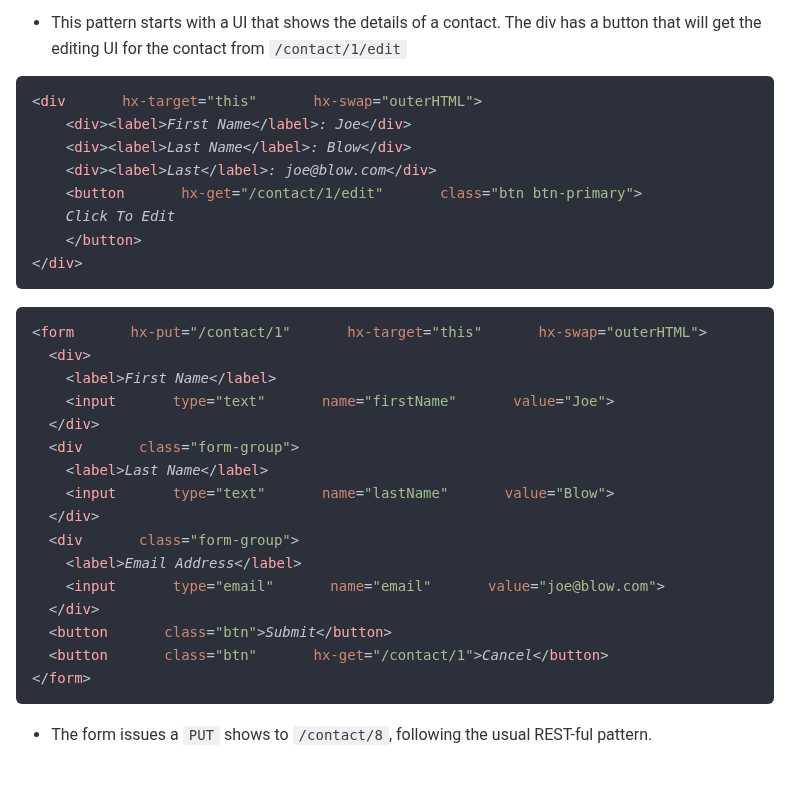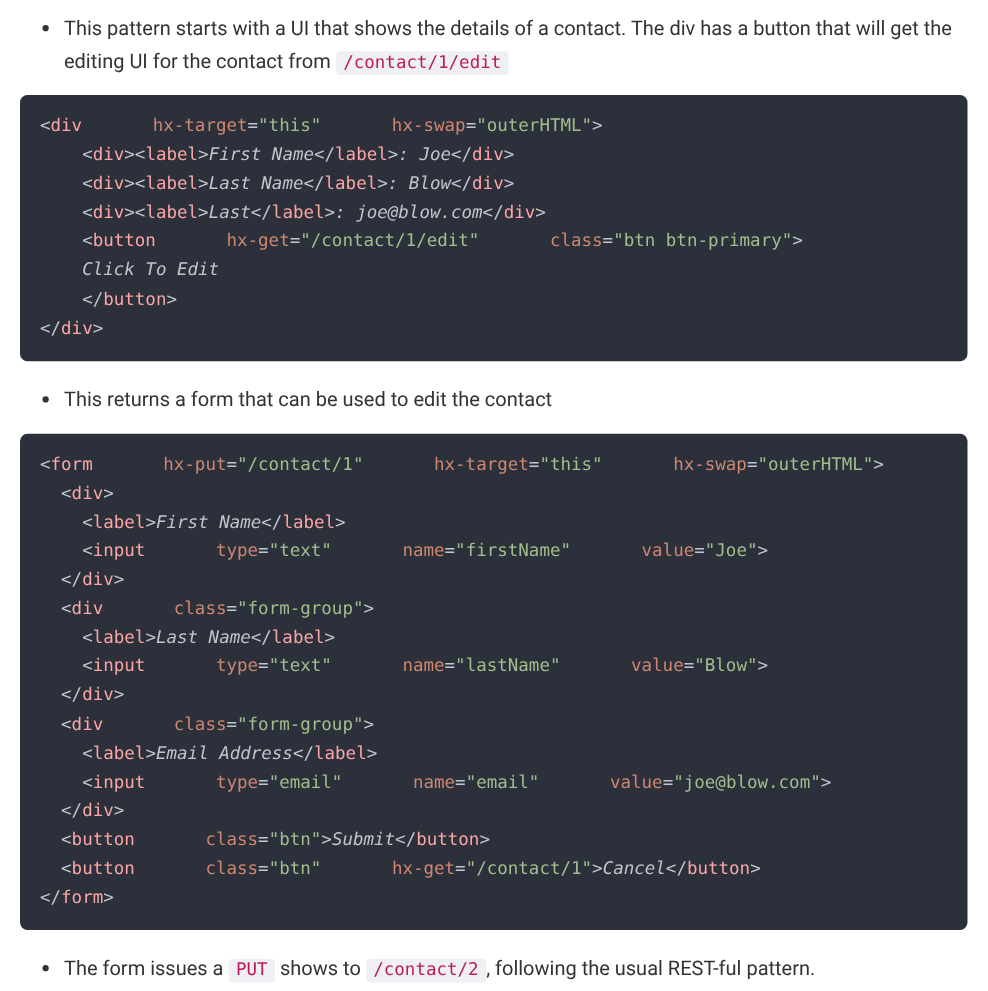--- a/index.html
+++ b/index.html
@@ -20,21 +20,21 @@
     font-size: 16px;
     line-height: 1.6;
     color: #333;
   }
   code.inline {
     background: #eef0f3;
     border-radius: 3px;
     padding: 1px 6px 2px 6px;
     font-family: ui-monospace, Menlo, Consolas, monospace;
     font-size: 14px;
-    color: #be185d;
+    color: #404040;
   }
   pre.code {
     background: #2b303b;
     color: #c0c5ce;
     font-family: ui-monospace, Menlo, Consolas, monospace;
     font-size: 14px;
     line-height: 1.65;
     padding: 14px 16px;
     border-radius: 6px;
     margin: 0 0 18px 0;
@@ -61,42 +61,37 @@
 
   <pre class="code"><span class="p">&lt;</span><span class="t">div</span> <span class="at">hx-target</span><span class="p">=</span><span class="s">"this"</span> <span class="at">hx-swap</span><span class="p">=</span><span class="s">"outerHTML"</span><span class="p">&gt;</span>
     <span class="p">&lt;</span><span class="t">div</span><span class="p">&gt;&lt;</span><span class="t">label</span><span class="p">&gt;</span><span class="tx">First Name</span><span class="p">&lt;/</span><span class="t">label</span><span class="p">&gt;</span><span class="tx">: Joe</span><span class="p">&lt;/</span><span class="t">div</span><span class="p">&gt;</span>
     <span class="p">&lt;</span><span class="t">div</span><span class="p">&gt;&lt;</span><span class="t">label</span><span class="p">&gt;</span><span class="tx">Last Name</span><span class="p">&lt;/</span><span class="t">label</span><span class="p">&gt;</span><span class="tx">: Blow</span><span class="p">&lt;/</span><span class="t">div</span><span class="p">&gt;</span>
     <span class="p">&lt;</span><span class="t">div</span><span class="p">&gt;&lt;</span><span class="t">label</span><span class="p">&gt;</span><span class="tx">Last</span><span class="p">&lt;/</span><span class="t">label</span><span class="p">&gt;</span><span class="tx">: joe@blow.com</span><span class="p">&lt;/</span><span class="t">div</span><span class="p">&gt;</span>
     <span class="p">&lt;</span><span class="t">button</span> <span class="at">hx-get</span><span class="p">=</span><span class="s">"/contact/1/edit"</span> <span class="at">class</span><span class="p">=</span><span class="s">"btn btn-primary"</span><span class="p">&gt;</span>
     <span class="tx">Click To Edit</span>
     <span class="p">&lt;/</span><span class="t">button</span><span class="p">&gt;</span>
 <span class="p">&lt;/</span><span class="t">div</span><span class="p">&gt;</span></pre>
 
-  <ul class="bullets">
-    <li>
-      <span>This returns a form that can be used to edit the contact</span>
-    </li>
-  </ul>
 
   <pre class="code"><span class="p">&lt;</span><span class="t">form</span> <span class="at">hx-put</span><span class="p">=</span><span class="s">"/contact/1"</span> <span class="at">hx-target</span><span class="p">=</span><span class="s">"this"</span> <span class="at">hx-swap</span><span class="p">=</span><span class="s">"outerHTML"</span><span class="p">&gt;</span>
   <span class="p">&lt;</span><span class="t">div</span><span class="p">&gt;</span>
     <span class="p">&lt;</span><span class="t">label</span><span class="p">&gt;</span><span class="tx">First Name</span><span class="p">&lt;/</span><span class="t">label</span><span class="p">&gt;</span>
     <span class="p">&lt;</span><span class="t">input</span> <span class="at">type</span><span class="p">=</span><span class="s">"text"</span> <span class="at">name</span><span class="p">=</span><span class="s">"firstName"</span> <span class="at">value</span><span class="p">=</span><span class="s">"Joe"</span><span class="p">&gt;</span>
   <span class="p">&lt;/</span><span class="t">div</span><span class="p">&gt;</span>
   <span class="p">&lt;</span><span class="t">div</span> <span class="at">class</span><span class="p">=</span><span class="s">"form-group"</span><span class="p">&gt;</span>
     <span class="p">&lt;</span><span class="t">label</span><span class="p">&gt;</span><span class="tx">Last Name</span><span class="p">&lt;/</span><span class="t">label</span><span class="p">&gt;</span>
     <span class="p">&lt;</span><span class="t">input</span> <span class="at">type</span><span class="p">=</span><span class="s">"text"</span> <span class="at">name</span><span class="p">=</span><span class="s">"lastName"</span> <span class="at">value</span><span class="p">=</span><span class="s">"Blow"</span><span class="p">&gt;</span>
   <span class="p">&lt;/</span><span class="t">div</span><span class="p">&gt;</span>
   <span class="p">&lt;</span><span class="t">div</span> <span class="at">class</span><span class="p">=</span><span class="s">"form-group"</span><span class="p">&gt;</span>
     <span class="p">&lt;</span><span class="t">label</span><span class="p">&gt;</span><span class="tx">Email Address</span><span class="p">&lt;/</span><span class="t">label</span><span class="p">&gt;</span>
     <span class="p">&lt;</span><span class="t">input</span> <span class="at">type</span><span class="p">=</span><span class="s">"email"</span> <span class="at">name</span><span class="p">=</span><span class="s">"email"</span> <span class="at">value</span><span class="p">=</span><span class="s">"joe@blow.com"</span><span class="p">&gt;</span>
   <span class="p">&lt;/</span><span class="t">div</span><span class="p">&gt;</span>
   <span class="p">&lt;</span><span class="t">button</span> <span class="at">class</span><span class="p">=</span><span class="s">"btn"</span><span class="p">&gt;</span><span class="tx">Submit</span><span class="p">&lt;/</span><span class="t">button</span><span class="p">&gt;</span>
   <span class="p">&lt;</span><span class="t">button</span> <span class="at">class</span><span class="p">=</span><span class="s">"btn"</span> <span class="at">hx-get</span><span class="p">=</span><span class="s">"/contact/1"</span><span class="p">&gt;</span><span class="tx">Cancel</span><span class="p">&lt;/</span><span class="t">button</span><span class="p">&gt;</span>
 <span class="p">&lt;/</span><span class="t">form</span><span class="p">&gt;</span></pre>
 
   <ul class="bullets" style="margin-bottom:0">
     <li>
-      <span>The form issues a </span><code class="inline">PUT</code><span> shows to </span><code class="inline">/contact/2</code><span>, following the usual REST-ful pattern.</span>
+      <span>The form issues a </span><code class="inline">PUT</code><span> shows to </span><code class="inline">/contact/8</code><span>, following the usual REST-ful pattern.</span>
     </li>
   </ul>
 
 </div>
 
 </body></html>

